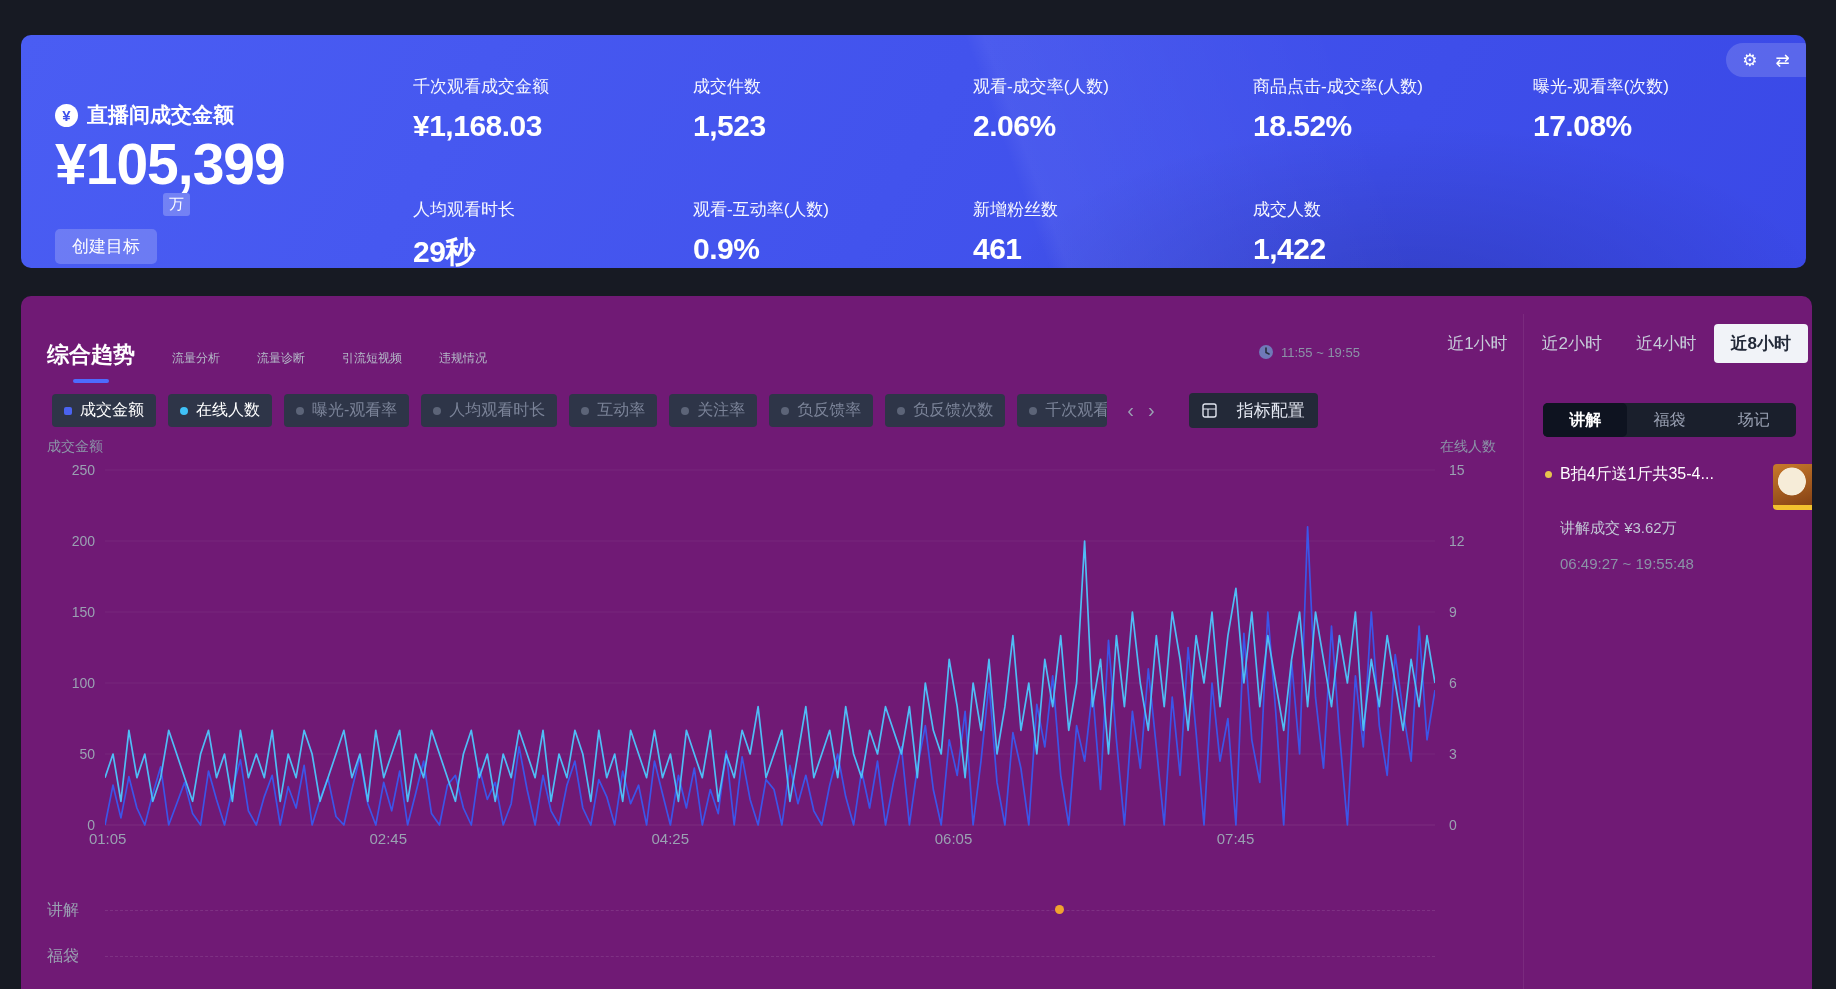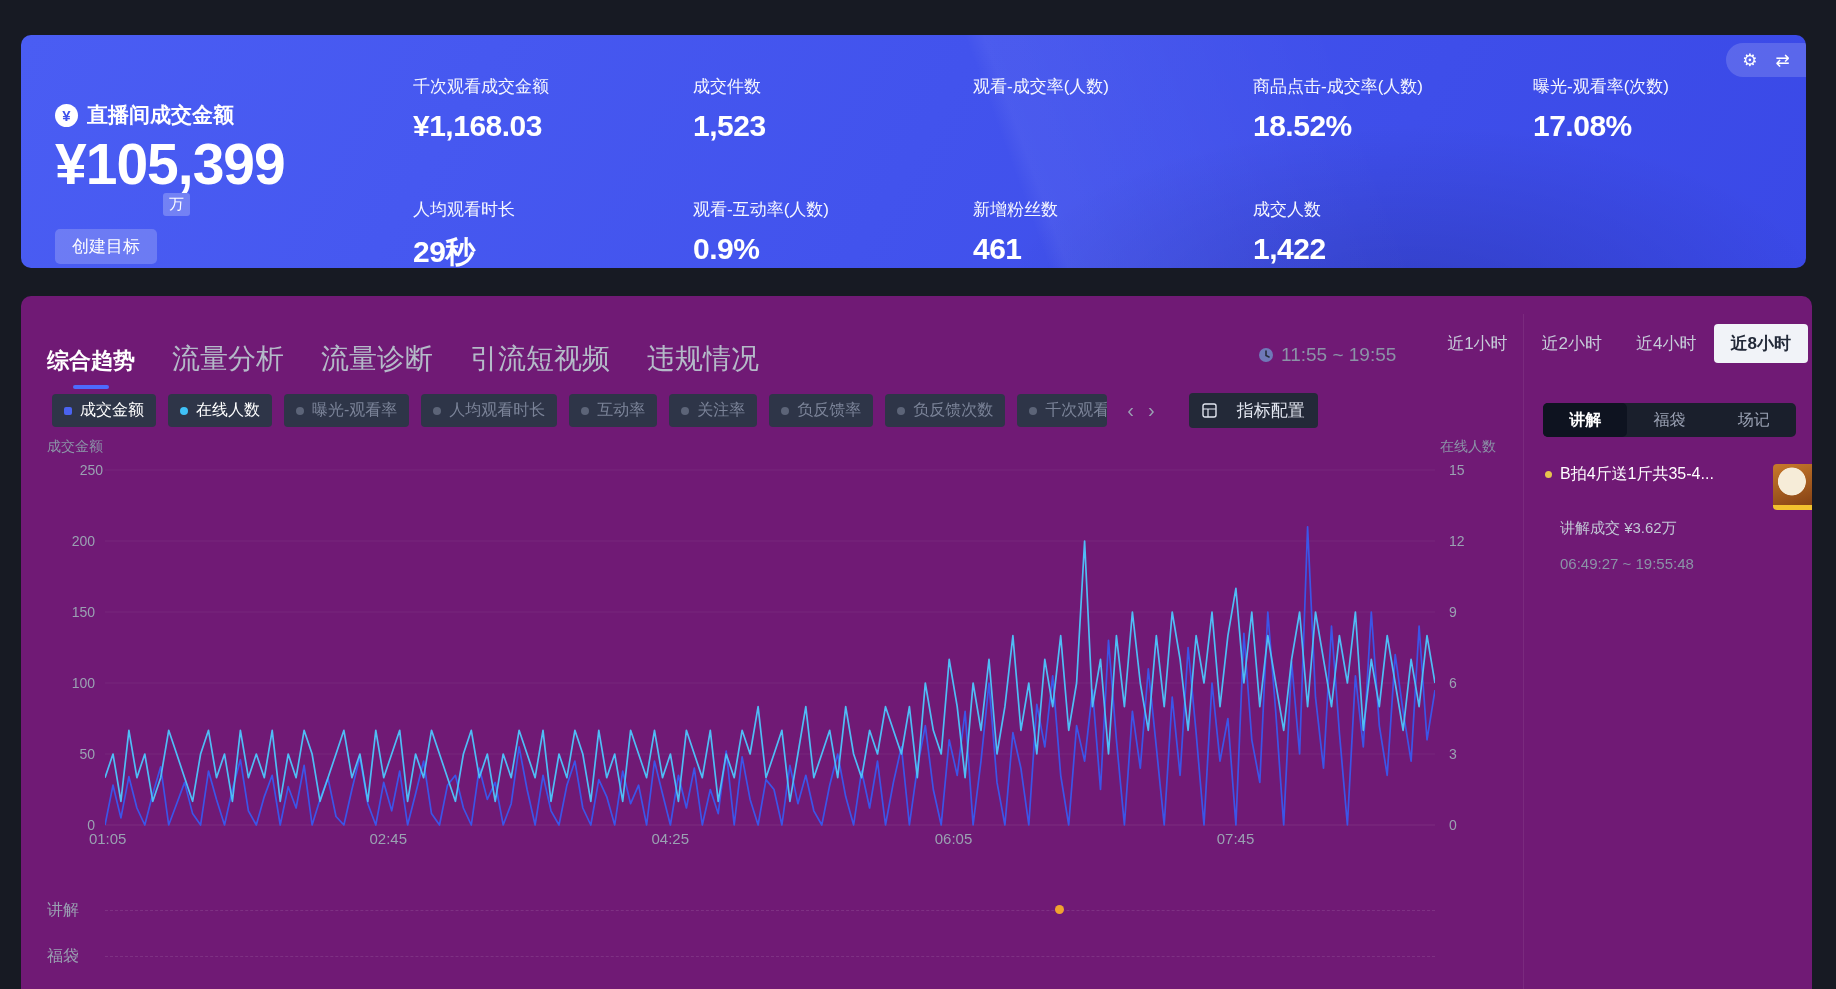--- a/index.html
+++ b/index.html
@@ -29,27 +29,27 @@
                 background:rgba(255,255,255,.16);display:flex;align-items:center;justify-content:center;gap:18px;}
   .tool-ic{font-size:17px;color:#fff;cursor:pointer;line-height:1;}
 
   
   .card{position:absolute;left:21px;top:296px;width:1791px;height:770px;background:#701a75;
         border-radius:10px 10px 0 0;overflow:hidden;}
   .vdivider{position:absolute;left:1502px;top:18px;bottom:0;width:1px;background:rgba(255,255,255,.07);}
 
   
   .tabs{position:absolute;left:26px;top:44px;display:flex;align-items:baseline;gap:37px;}
-  .tab{font-size:28px;color:#b4bac8;cursor:pointer;position:relative;white-space:nowrap;}
+  .tab{font-size:12px;color:#b4bac8;cursor:pointer;position:relative;white-space:nowrap;}
   .tab.on{font-size:22px;font-weight:800;color:#fff;}
   .tab.on::after{content:"";position:absolute;left:50%;transform:translateX(-50%);bottom:-13px;width:36px;height:4px;
                  border-radius:2px;background:var(--tab_underline);}
 
   
-  .time-row{position:absolute;left:1237px;top:48px;display:flex;align-items:center;gap:7px;color:#8b93a7;font-size:19px;}
+  .time-row{position:absolute;left:1237px;top:48px;display:flex;align-items:center;gap:7px;color:#8b93a7;font-size:13px;}
   .range-group{position:absolute;right:4px;top:28px;display:flex;align-items:center;}
   .range-btn{padding:8px 17px;font-size:17px;color:#c6ccd9;border-radius:4px;cursor:pointer;white-space:nowrap;}
   .range-btn.on{background:var(--range_active_bg);color:var(--range_active_text);font-weight:700;}
 
   
   .chips{position:absolute;left:31px;top:97px;display:flex;align-items:center;gap:12px;}
   .chip{display:flex;align-items:center;gap:8px;background:#2e3548;border-radius:4px;padding:6px 12px;
         font-size:16px;color:#7b8398;cursor:pointer;white-space:nowrap;}
   .chip.on{color:#fff;}
   .chip.clip{max-width:66px;overflow:hidden;}
@@ -109,20 +109,21 @@
       <div class="stat">
           <div class="lb">千次观看成交金额</div>
           <div class="vl">¥1,168.03</div>
         </div>
       <div class="stat">
           <div class="lb">成交件数</div>
           <div class="vl">1,523</div>
         </div>
       <div class="stat">
           <div class="lb">观看-成交率(人数)</div>
+          <div class="vl">2.06%</div>
         </div>
       <div class="stat">
           <div class="lb">商品点击-成交率(人数)</div>
           <div class="vl">18.52%</div>
         </div>
       <div class="stat">
           <div class="lb">曝光-观看率(次数)</div>
           <div class="vl">17.08%</div>
         </div>
       <div class="stat">
@@ -221,21 +222,21 @@
           <line x1="1" y1="6" x2="14" y2="6" stroke="#e2e6f0" stroke-width="1.2"></line>
           <line x1="6" y1="6" x2="6" y2="14" stroke="#e2e6f0" stroke-width="1.2"></line>
         </svg>
         <span>指标配置</span>
       </span>
     </div>
 
     <span class="axis-title" style="left:26px;top:142px;">成交金额</span>
     <span class="axis-title" style="left:1419px;top:142px;">在线人数</span>
 
-    <span class="ytick l" style="left:0;top:166px;margin-left:8px;">250</span>
+    <span class="ytick l" style="left:0;top:166px;">250</span>
     <span class="ytick l" style="left:0;top:237px;">200</span>
     <span class="ytick l" style="left:0;top:308px;">150</span>
     <span class="ytick l" style="left:0;top:379px;">100</span>
     <span class="ytick l" style="left:0;top:450px;">50</span>
     <span class="ytick l" style="left:0;top:521px;">0</span>
 
     <span class="ytick" style="left:1428px;top:166px;">15</span>
     <span class="ytick" style="left:1428px;top:237px;">12</span>
     <span class="ytick" style="left:1428px;top:308px;">9</span>
     <span class="ytick" style="left:1428px;top:379px;">6</span>

